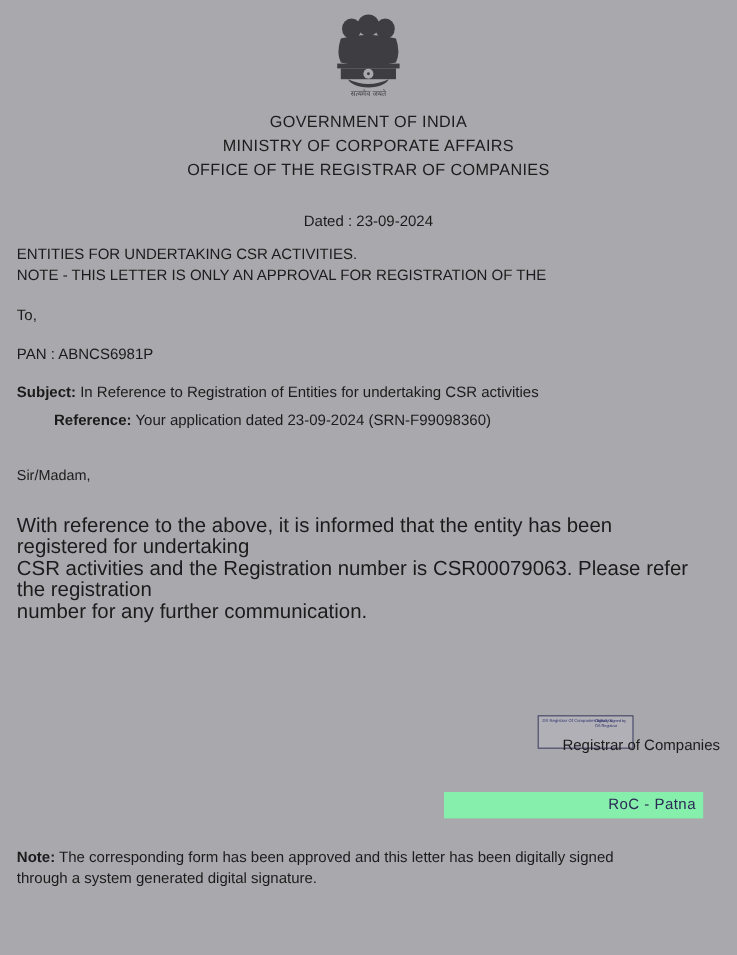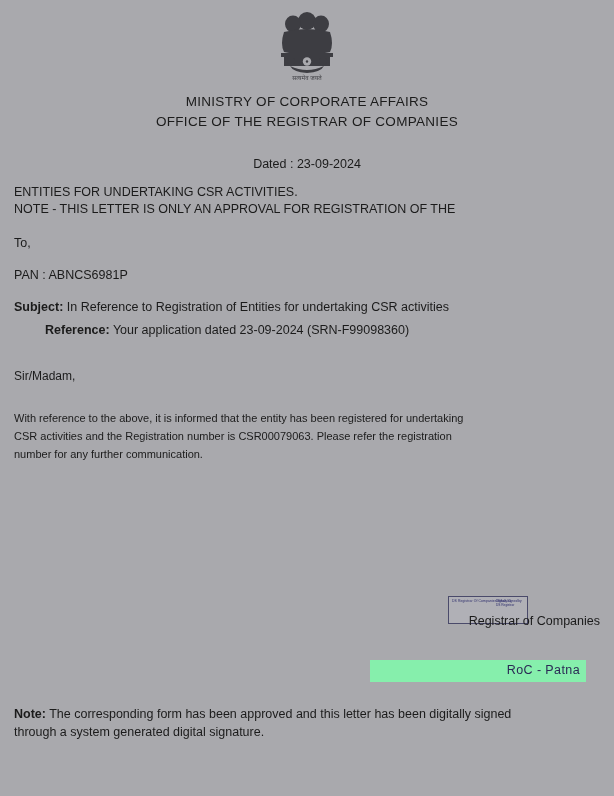--- a/index.html
+++ b/index.html
@@ -88,21 +88,21 @@
   }
   .lbl {
     font-weight: bold;
   }
   .salutation {
     margin-top: 32px;
     font-size: 12px;
   }
   .para {
     margin-top: 26px;
-    font-size: 11px;
+    font-size: 17px;
     line-height: 18px;
     width: 574px;
   }
 
   
   .sig-area {
     position: absolute;
     left: 14px;
     right: 14px;
     top: 596px;
@@ -189,20 +189,21 @@
         <rect x="19" y="50" width="8" height="6" rx="2"></rect>
         <rect x="51" y="50" width="8" height="6" rx="2"></rect>
 
         <path d="M22 58 q17 8 34 0 q-3 6 -17 7 q-14 -1 -17 -7 z"></path>
       </g>
       <text x="39" y="72" text-anchor="middle" font-size="6" fill="#3d3d42" font-family="'DejaVu Sans', sans-serif">सत्यमेव जयते</text>
     </svg>
   </div>
 
   <div class="header">
+    <div>GOVERNMENT OF INDIA</div>
     <div>MINISTRY OF CORPORATE AFFAIRS</div>
     <div>OFFICE OF THE REGISTRAR OF COMPANIES</div>
   </div>
 
   <div class="dated blk">Dated : 23-09-2024</div>
 
   <div class="note-line">
     <div>ENTITIES FOR UNDERTAKING CSR ACTIVITIES.</div>
     <div>NOTE - THIS LETTER IS ONLY AN APPROVAL FOR REGISTRATION OF THE</div>
   </div>

